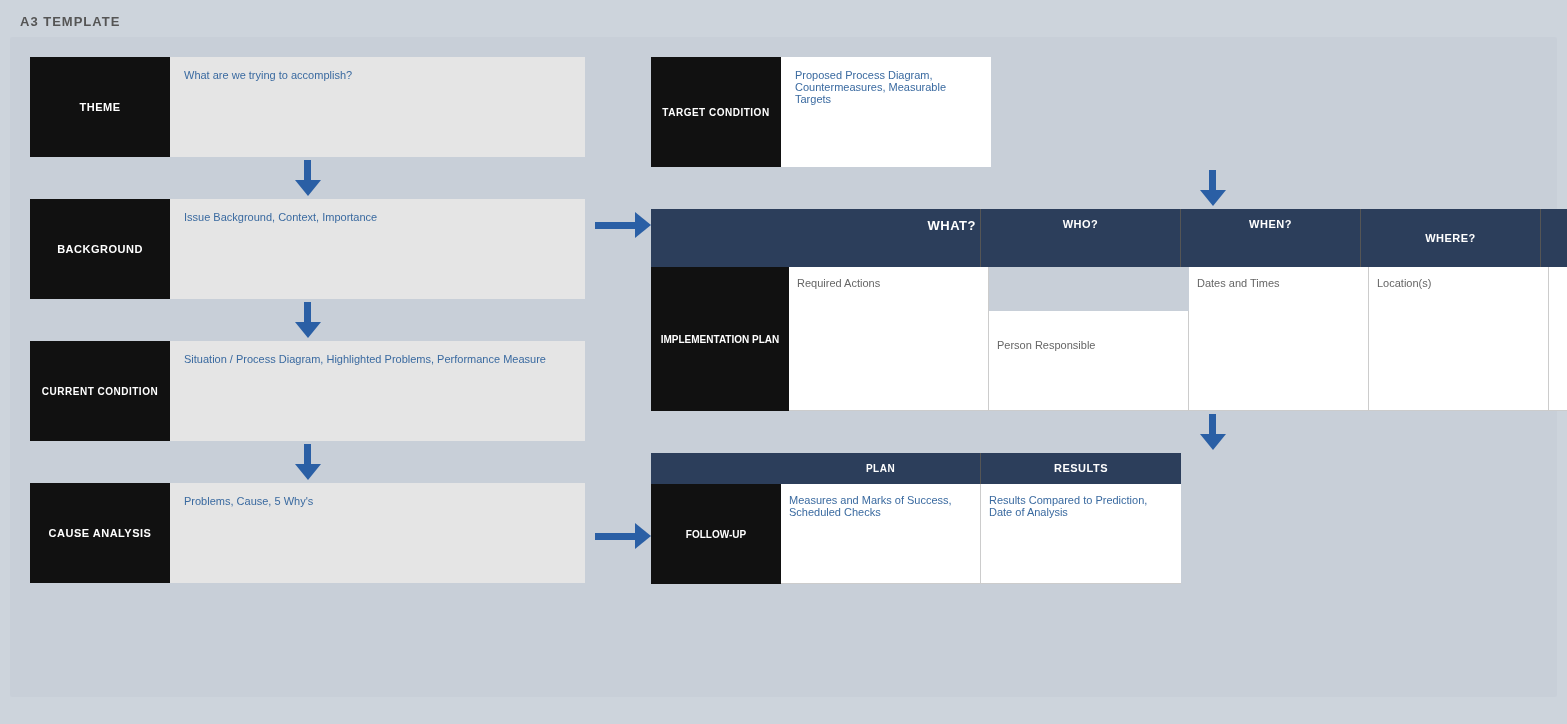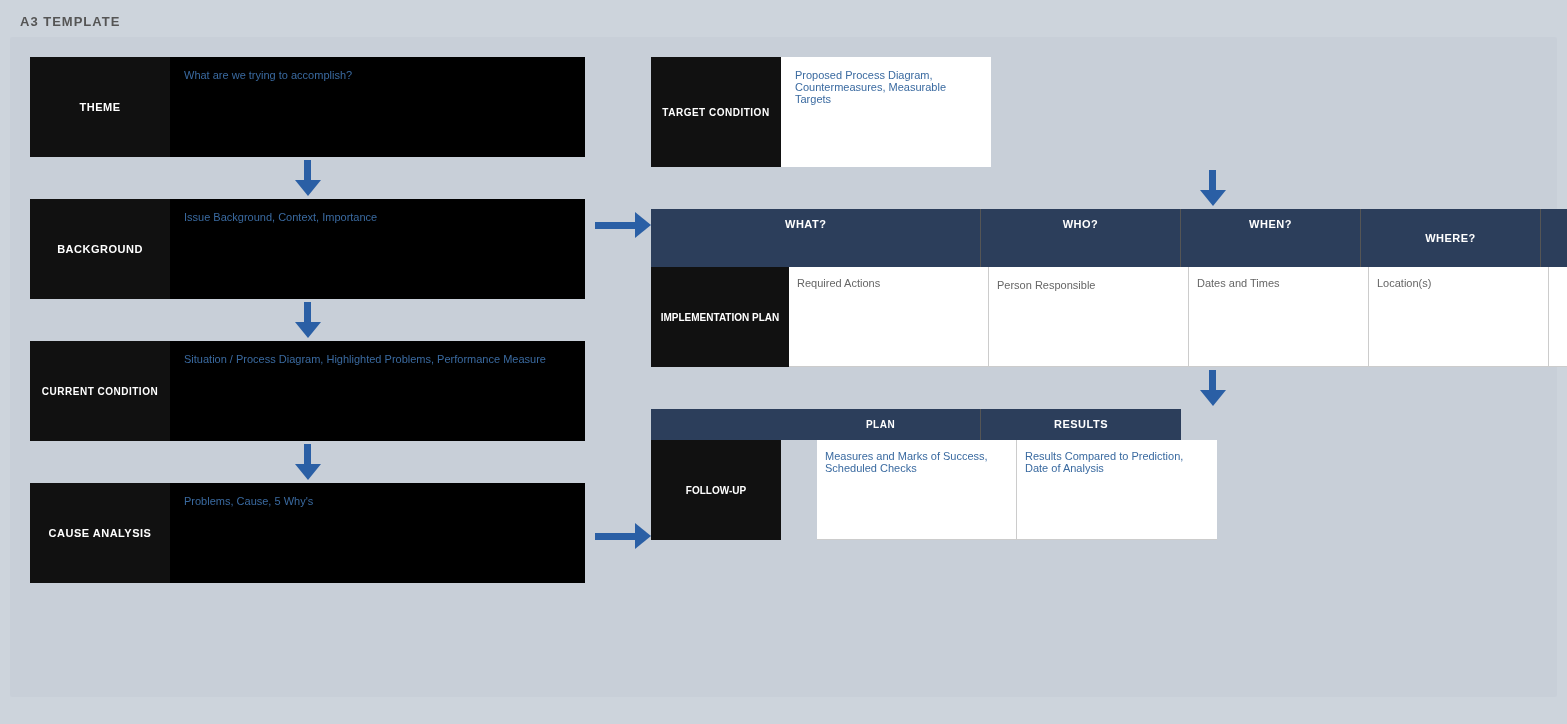--- a/index.html
+++ b/index.html
@@ -50,21 +50,21 @@
       display: flex;
       align-items: center;
       justify-content: center;
       text-align: center;
       width: 140px;
       min-height: 100px;
       flex-shrink: 0;
       padding: 8px;
     }
     .white-content {
-      background: #000000;
+      background: #e5e5e5;
       flex: 1;
       padding: 12px 14px;
       min-height: 100px;
       font-size: 11px;
       color: #3a6aa0;
       display: flex;
       align-items: flex-start;
     }
     .arrow-wrapper {
       display: flex;
@@ -146,31 +146,31 @@
         <div style="display:flex;flex-direction:column;align-items:center;height:42px;justify-content:center;margin-left:65px;">
           <div style="width:7px;height:20px;background:#2a5fa5;"></div>
           <div style="width:0;height:0;border-left:13px solid transparent;border-right:13px solid transparent;border-top:16px solid #2a5fa5;"></div>
         </div>
 
         <div style="display:flex;flex-direction:column;">
 
           <div style="display:flex;flex-direction:row;">
 
             <div style="width:130px;flex-shrink:0;background:#2c3e5b;"></div>
-            <div style="background:#2c3e5b;color:#fff;font-weight:bold;font-size:11px;text-align:left;padding:9px 4px;letter-spacing:0.5px;border-right:1px solid #555;width:200px;">WHAT?</div>
+            <div style="background:#2c3e5b;color:#fff;font-weight:bold;font-size:13px;text-align:right;padding:9px 4px;letter-spacing:0.5px;border-right:1px solid #555;width:200px;">WHAT?</div>
             <div style="background:#2c3e5b;color:#fff;font-weight:bold;font-size:11px;text-align:center;padding:9px 4px;letter-spacing:0.5px;border-right:1px solid #555;width:200px;">WHO?</div>
             <div style="background:#2c3e5b;color:#fff;font-weight:bold;font-size:11px;text-align:center;padding:9px 4px;letter-spacing:0.5px;border-right:1px solid #555;width:180px;">WHEN?</div>
             <div style="background:#2c3e5b;color:#fff;font-weight:bold;font-size:11px;text-align:center;padding:23px 4px;letter-spacing:0.5px;border-right:1px solid #555;width:180px;">WHERE?</div>
             <div style="background:#2c3e5b;color:#fff;font-weight:bold;font-size:11px;text-align:center;padding:9px 4px;letter-spacing:0.5px;width:160px;">COST</div>
           </div>
 
           <div style="display:flex;flex-direction:row;">
             <div style="background:#111;color:#fff;font-weight:bold;font-size:10px;display:flex;align-items:center;justify-content:center;text-align:center;width:138px;flex-shrink:0;padding:8px;min-height:100px;">IMPLEMENTATION PLAN</div>
             <div style="font-size:11px;color:#666;padding:10px 8px;border-right:1px solid #ccc;border-bottom:1px solid #ccc;background:#fff;min-height:100px;width:200px;">Required Actions</div>
-            <div style="font-size:11px;color:#666;padding:12px 8px;border-right:1px solid #ccc;border-bottom:1px solid #ccc;background:#fff;min-height:100px;width:200px;">Person Responsible</div>
+            <div style="font-size:11px;color:#666;padding:28px 8px;border-right:1px solid #ccc;border-bottom:1px solid #ccc;background:#fff;min-height:100px;width:200px;margin-top:44px;">Person Responsible</div>
             <div style="font-size:11px;color:#666;padding:10px 8px;border-right:1px solid #ccc;border-bottom:1px solid #ccc;background:#fff;min-height:100px;width:180px;">Dates and Times</div>
             <div style="font-size:11px;color:#666;padding:10px 8px;border-right:1px solid #ccc;border-bottom:1px solid #ccc;background:#fff;min-height:100px;width:180px;">Location(s)</div>
             <div style="font-size:11px;color:#666;padding:10px 8px;border-bottom:1px solid #ccc;background:#fff;min-height:100px;width:160px;"></div>
           </div>
         </div>
 
         <div style="display:flex;flex-direction:column;align-items:center;height:42px;justify-content:center;margin-left:65px;">
           <div style="width:7px;height:20px;background:#2a5fa5;"></div>
           <div style="width:0;height:0;border-left:13px solid transparent;border-right:13px solid transparent;border-top:16px solid #2a5fa5;"></div>
         </div>
@@ -178,21 +178,21 @@
         <div style="display:flex;flex-direction:column;">
 
           <div style="display:flex;flex-direction:row;">
             <div style="width:130px;flex-shrink:0;background:#2c3e5b;"></div>
             <div style="background:#2c3e5b;color:#fff;font-weight:bold;font-size:10px;text-align:center;padding:10px 4px;letter-spacing:0.5px;border-right:1px solid #555;width:200px;">PLAN</div>
             <div style="background:#2c3e5b;color:#fff;font-weight:bold;font-size:11px;text-align:center;padding:9px 4px;letter-spacing:0.5px;width:200px;">RESULTS</div>
           </div>
 
           <div style="display:flex;flex-direction:row;">
             <div style="background:#111;color:#fff;font-weight:bold;font-size:10px;display:flex;align-items:center;justify-content:center;text-align:center;width:130px;flex-shrink:0;padding:8px;min-height:100px;">FOLLOW-UP</div>
-            <div style="font-size:11px;color:#3a6aa0;padding:10px 8px;border-right:1px solid #ccc;border-bottom:1px solid #ccc;background:#fff;min-height:100px;width:200px;margin-left:36px;">Measures and Marks of Success, Scheduled Checks</div>
+            <div style="font-size:11px;color:#3a6aa0;padding:10px 8px;border-right:1px solid #ccc;border-bottom:1px solid #ccc;background:#fff;min-height:100px;width:200px;">Measures and Marks of Success, Scheduled Checks</div>
             <div style="font-size:11px;color:#3a6aa0;padding:10px 8px;border-bottom:1px solid #ccc;background:#fff;min-height:100px;width:200px;">Results Compared to Prediction, Date of Analysis</div>
           </div>
         </div>
 
       </div>
     </div>
   </div>
 
 </div>
 

